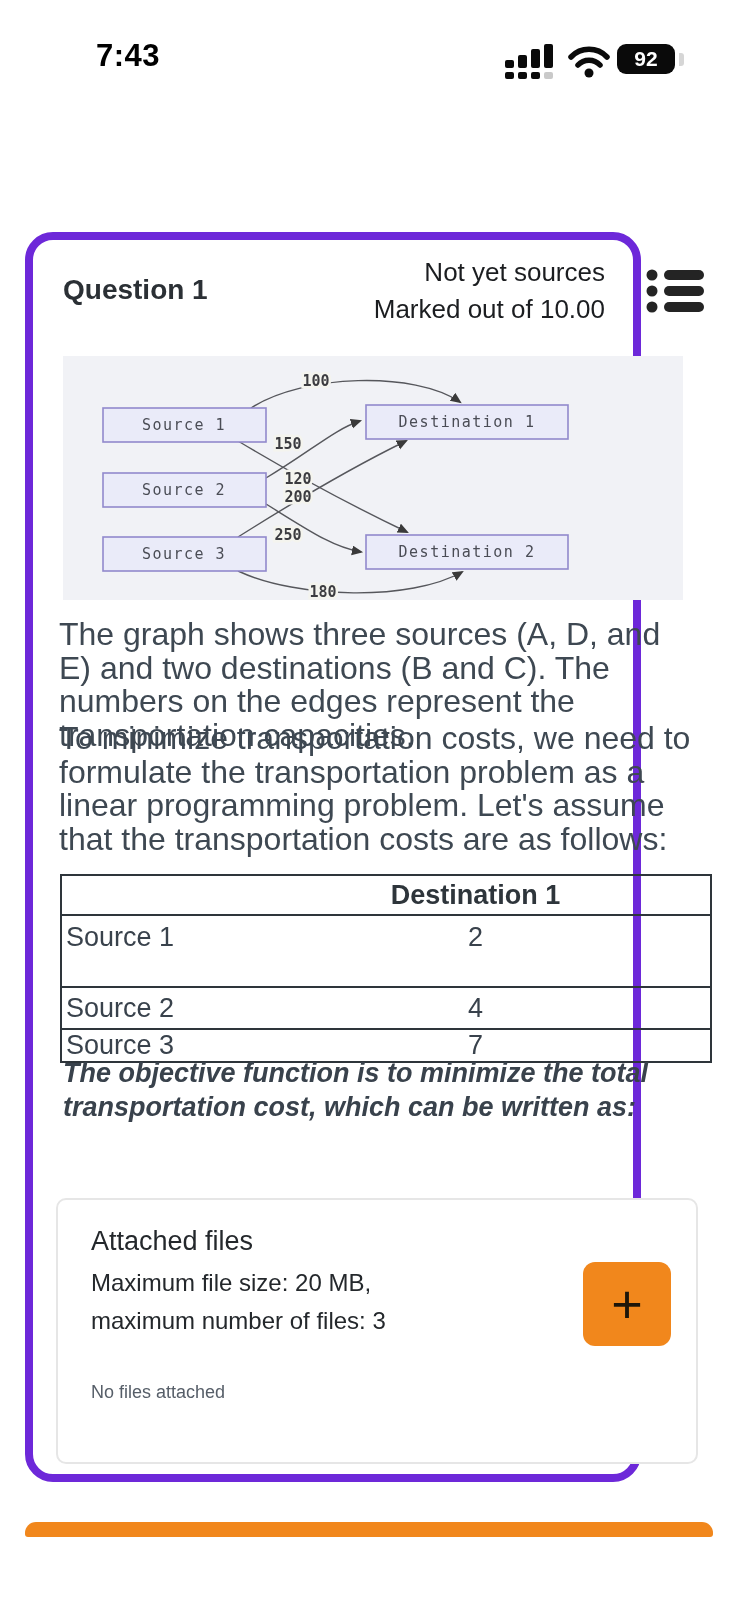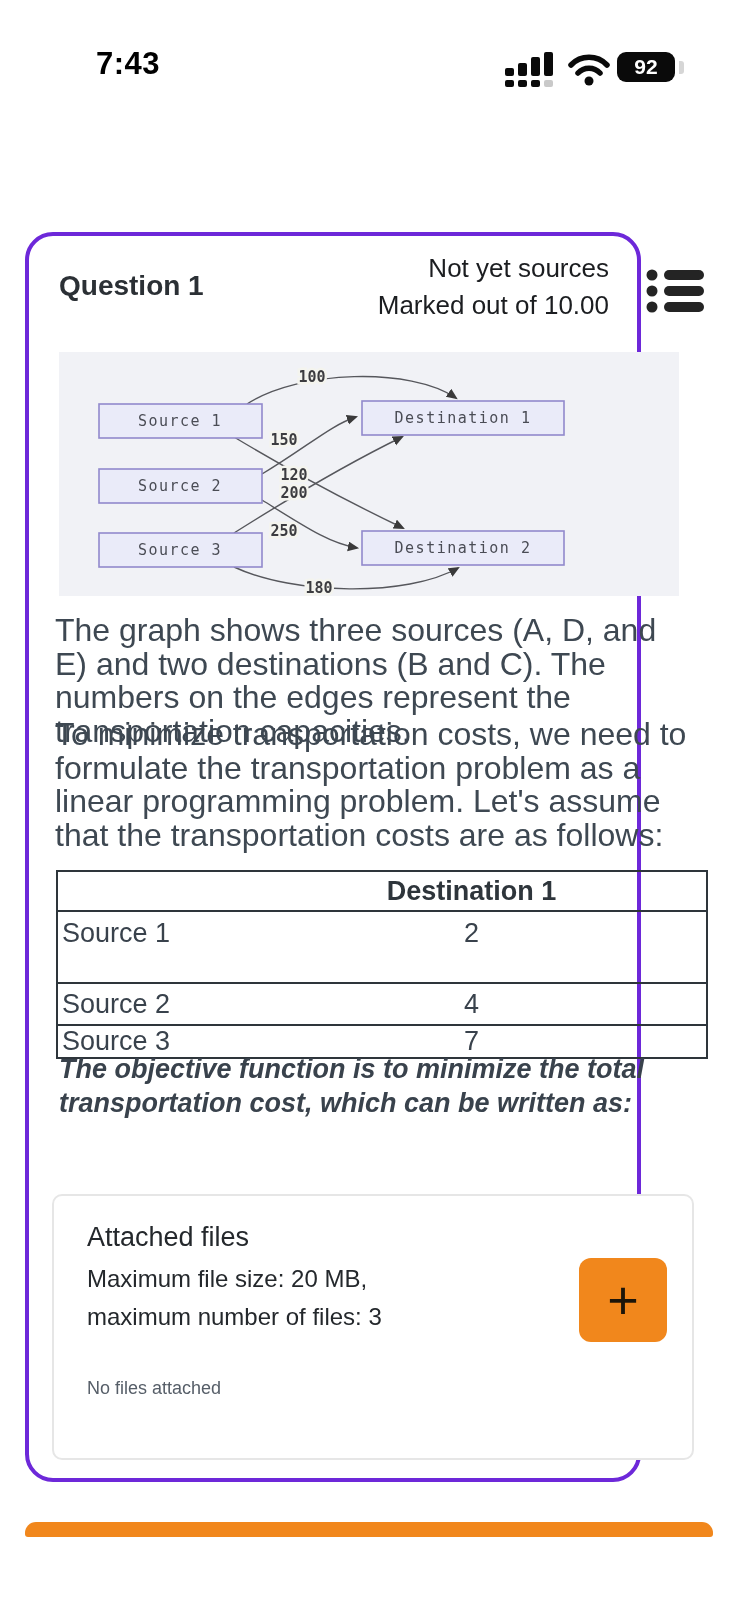--- a/index.html
+++ b/index.html
@@ -1,37 +1,37 @@
 <!DOCTYPE html>
 <html><head>
 <meta charset="utf-8">
 <style>
   * { margin:0; padding:0; box-sizing:border-box; }
   html,body { width:738px; height:1600px; background:#ffffff;
     font-family:"Liberation Sans", sans-serif; position:relative; overflow:hidden; }
 
   
-  .statusbar { position:absolute; left:0; top:16px; width:650px; height:80px; }
+  .statusbar { position:absolute; left:0; top:8px; width:650px; height:80px; }
   .time { position:absolute; left:96px; top:30px; font-size:31px; font-weight:bold; color:#000; letter-spacing:.5px; }
   .sig { position:absolute; left:505px; top:36px; }
   .wifi { position:absolute; left:567px; top:36px; }
   .batt { position:absolute; left:617px; top:36px; width:58px; height:30px;
     background:#0a0a0a; border-radius:9px; color:#fff; font-size:21px; font-weight:bold;
     display:flex; align-items:center; justify-content:center; }
   .batt-nub { position:absolute; left:679px; top:45px; width:5px; height:13px; background:#d6d6d6; border-radius:0 3px 3px 0; }
 
   
   .navbar { position:absolute; left:0; top:128px; width:738px; height:70px; }
   .back-btn { position:absolute; left:30px; top:138px; width:40px; height:46px; background:none; border:none; cursor:pointer; }
   .nav-title { position:absolute; left:118px; top:142px; font-size:29px; font-weight:bold; color:#111; letter-spacing:.3px; }
   .menu-btn { position:absolute; left:644px; top:138px; width:62px; height:52px; background:none; border:none; cursor:pointer; }
 
   
   .card { position:absolute; left:25px; top:232px; width:616px; height:1250px;
-    background:#fff; border:4px solid #6d28d9; border-radius:28px; }
+    background:#fff; border:8px solid #6d28d9; border-radius:28px; }
   .q-title { position:absolute; left:30px; top:34px; font-size:28px; font-weight:bold; color:#2b3035; }
   .q-status { position:absolute; right:28px; top:14px; text-align:right; font-size:26px; color:#1b1d20; line-height:37px; }
 
   .diagram { position:absolute; left:30px; top:116px; width:620px; height:244px; background:#f1f2f6; }
 
   .para { position:absolute; left:26px; width:632px; font-size:32px; line-height:33.5px; color:#3e4852; }
   .p1 { top:378px; }
   .p2 { top:482px; }
 
   .cost-table { position:absolute; left:27px; top:634px; width:652px; border-collapse:collapse;

